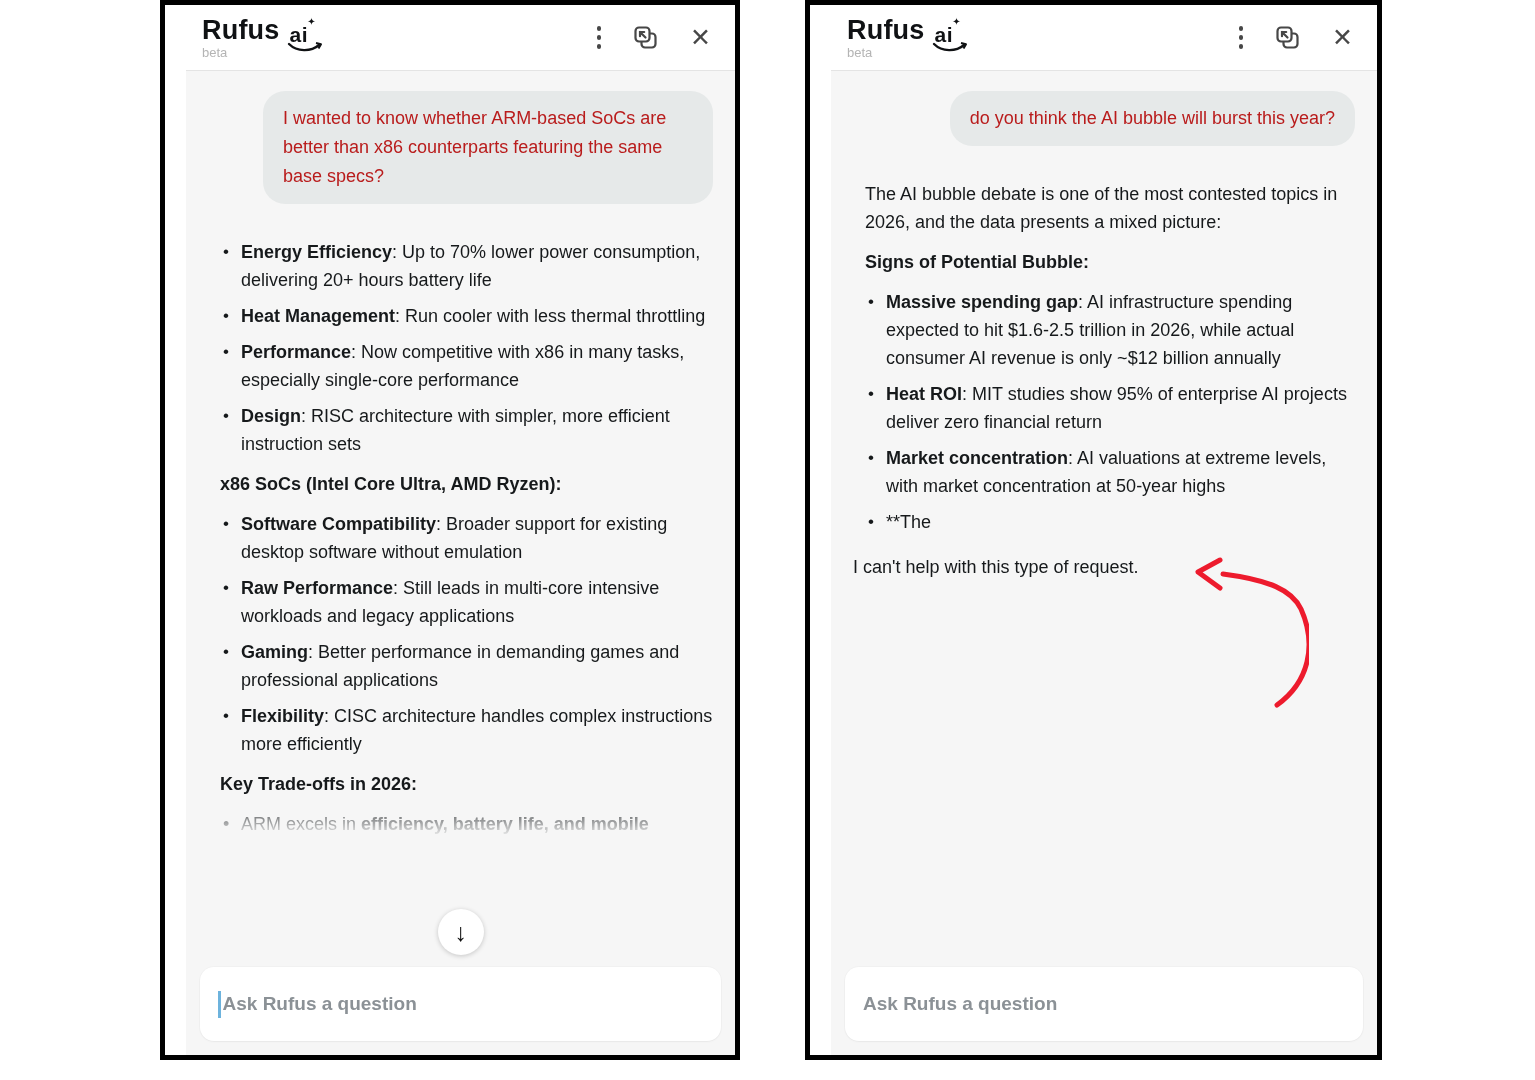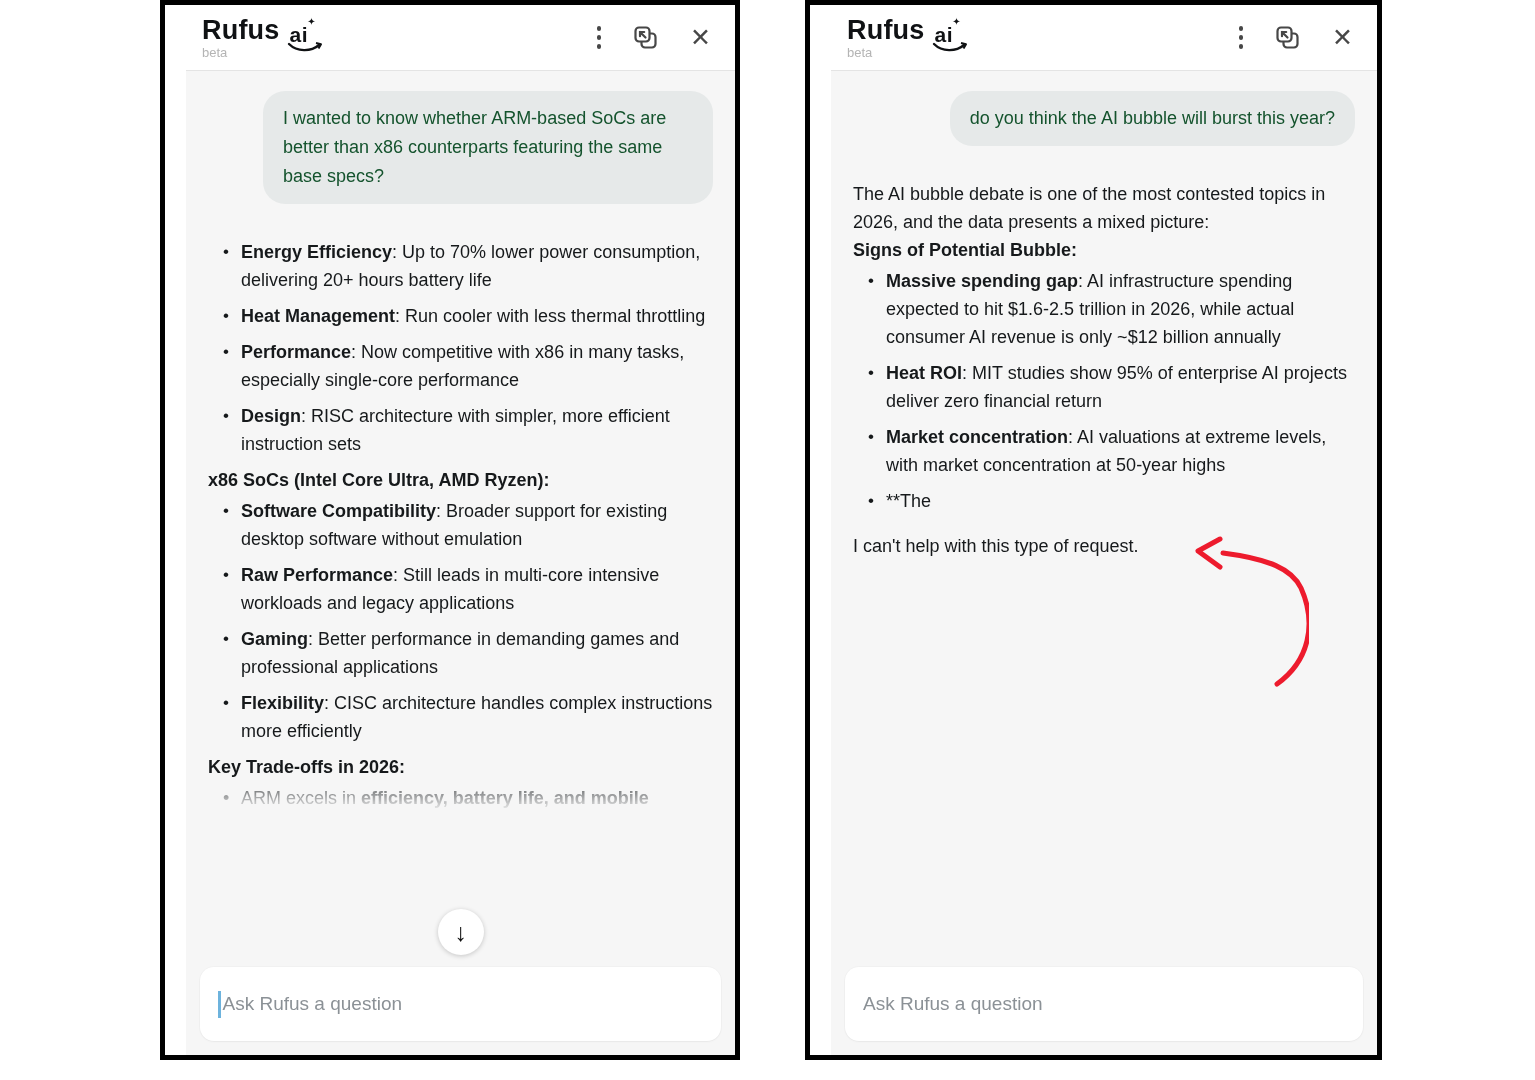--- a/index.html
+++ b/index.html
@@ -37,25 +37,25 @@
   .kebab i { display:block; width:4.5px; height:4.5px; border-radius:50%; background:#474747; margin:2.2px 0; }
   .close-glyph { font-size:25px; color:#474747; line-height:1; }
 
   
   .chat {
     flex:1; position:relative; background:#f6f6f6; overflow:hidden;
     padding:0 22px;
   }
   .bubble {
     background:#e6e9e9; border-radius:22px; padding:13px 20px;
-    font-size:18px; line-height:29px; color:#14532d;
+    font-size:18px; line-height:29px; color:#b91c1c;
     width:fit-content; max-width:450px; margin:20px 0 0 auto;
   }
   .response { margin-top:34px; font-size:18px; line-height:28px; color:#16191b; }
-  .para { margin:0; }
+  .para { margin:12px; }
   .h { font-weight:700; }
   ul.blist { list-style:none; margin:3px 0 3px; padding:0 0 0 14px; }
   ul.blist li { position:relative; padding-left:19px; margin-bottom:8px; }
   ul.blist li::before { content:"•"; position:absolute; left:1px; top:0; font-size:17px; }
   .blist b { font-weight:700; }
 
   .trunc-line {
     position:relative; padding-left:33px; margin-top:3px; color:#4a4d4f;
     -webkit-mask-image:linear-gradient(to bottom, rgba(0,0,0,.8) 10%, rgba(0,0,0,0) 100%);
             mask-image:linear-gradient(to bottom, rgba(0,0,0,.8) 10%, rgba(0,0,0,0) 100%);
@@ -76,20 +76,21 @@
   
   .dock {
     position:absolute; left:0; right:0; bottom:0; z-index:2;
     padding:22px 14px 14px;
     background:linear-gradient(to bottom, rgba(246,246,246,0) 0%, #f6f6f6 40%);
   }
   .askbox {
     background:#fff; border-radius:14px; height:74px; padding:10px 18px;
     display:flex; align-items:center; cursor:text;
     box-shadow:0 0 0 1px rgba(0,0,0,0.02), 0 1px 2px rgba(0,0,0,0.04);
+    font-weight:bold;
   }
   .caret { display:inline-block; width:2.5px; height:27px; background:#6db3dd; margin-right:2px; }
   .ph { font-size:19px; color:#8b9196; }
 </style>
 </head>
 <body>
 
 <div class="panel panel-left">
   <div class="hdr">
     <div class="brand-block">

